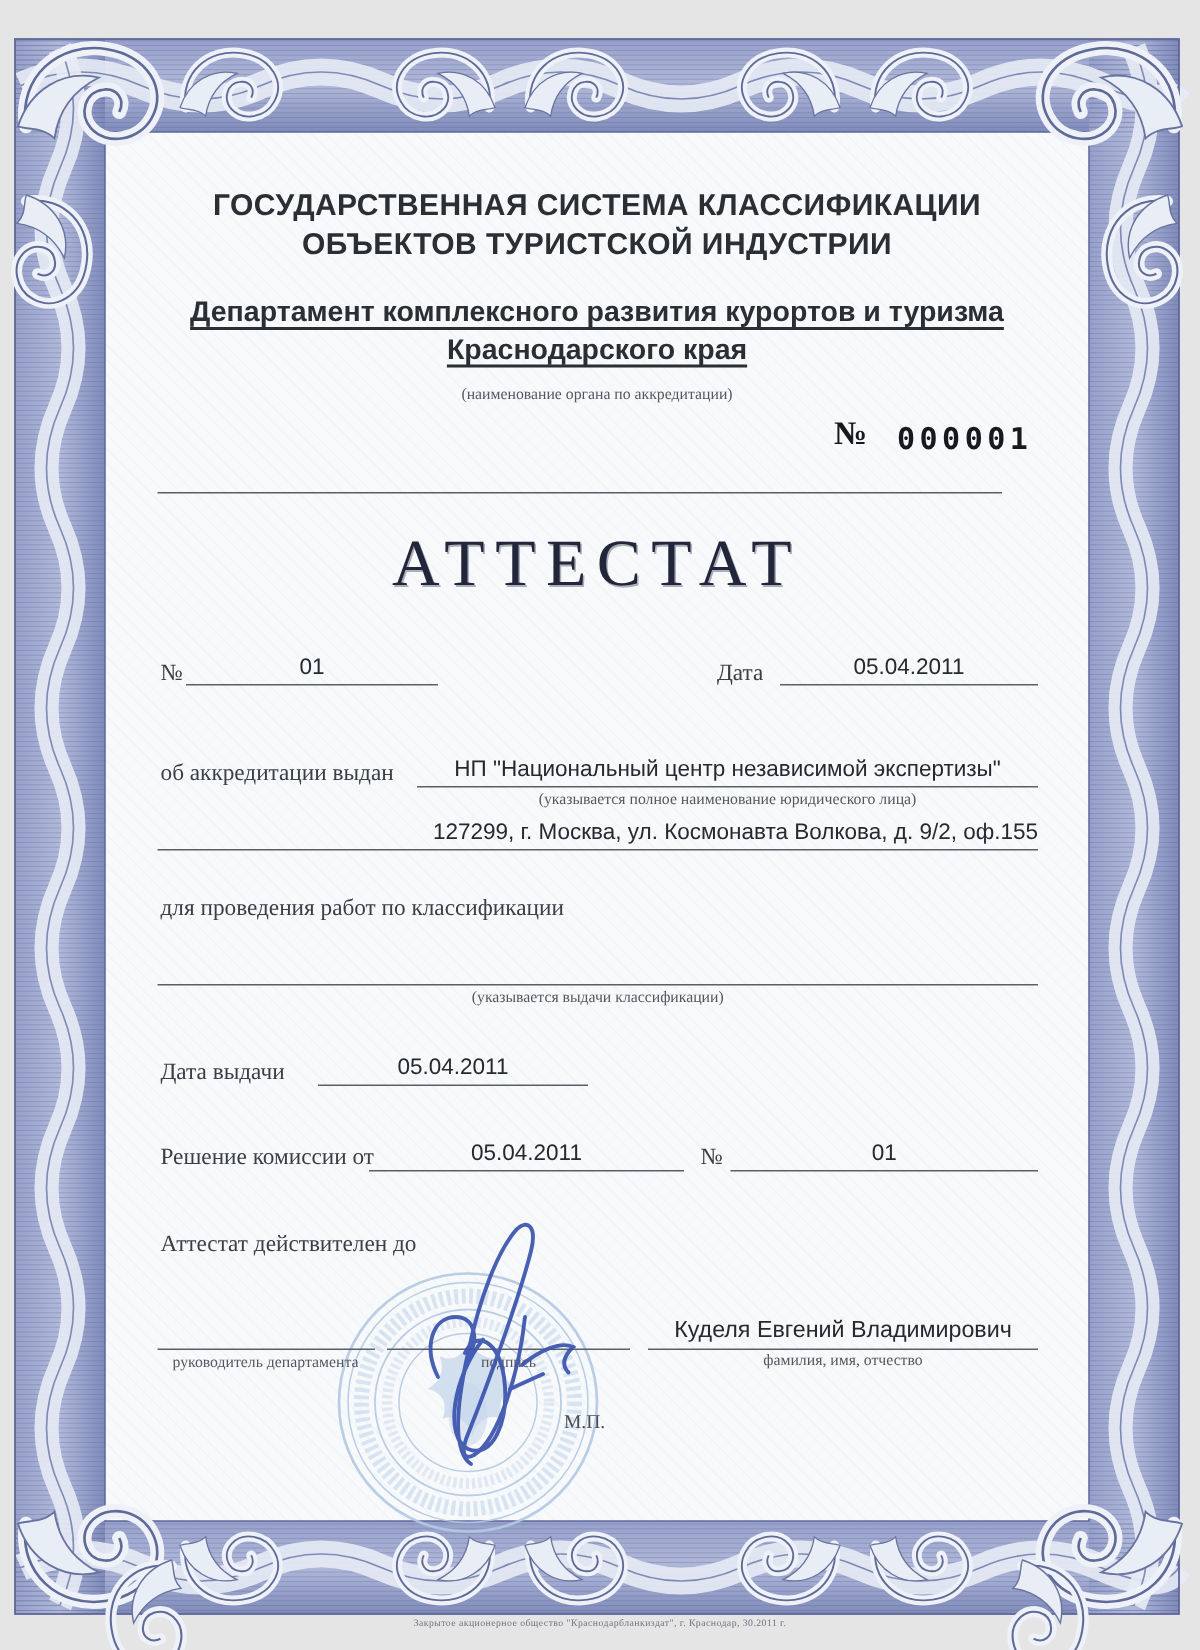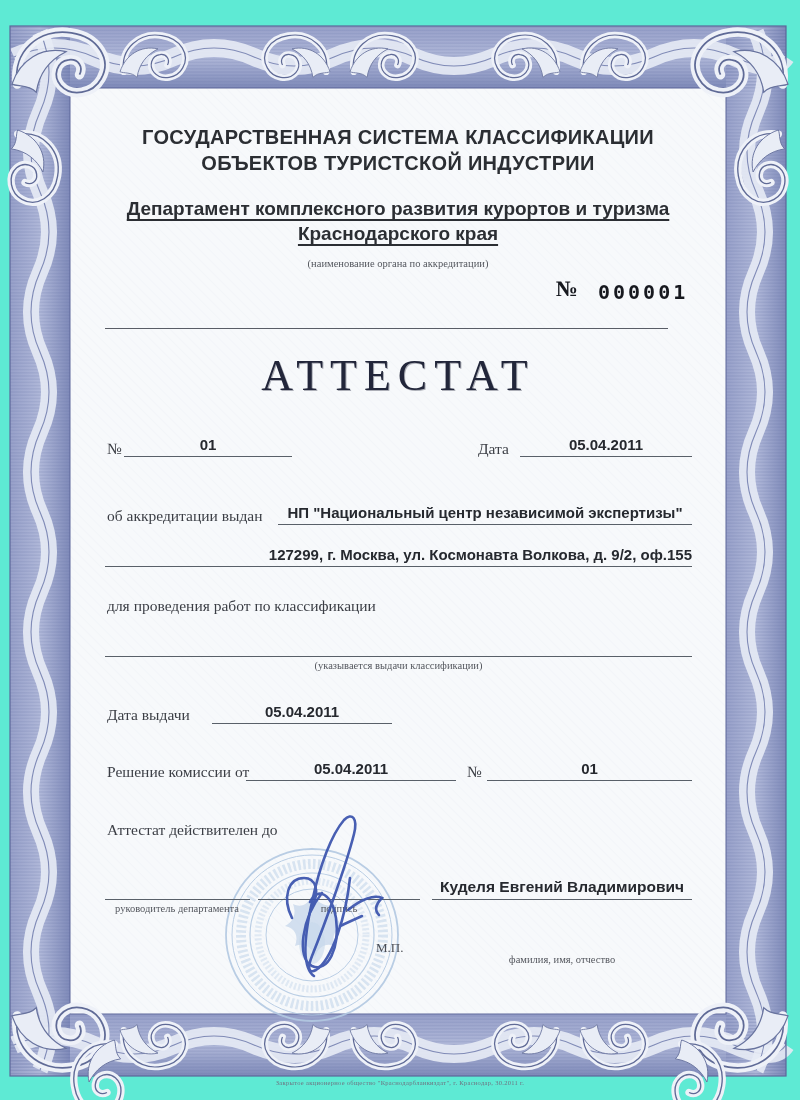--- a/index.html
+++ b/index.html
@@ -1,35 +1,35 @@
 <!DOCTYPE html>
 <html lang="ru"><head>
 <meta charset="utf-8">
 <style>
   html,body{margin:0;padding:0;background:#fdfdfb;}
-  .doc{position:relative;width:800px;height:1100px;background:#5eead4;overflow:hidden;
+  .doc{position:relative;width:800px;height:1100px;background:#e5e5e5;overflow:hidden;
        font-family:"Liberation Serif", serif;color:#33363d;}
   .layer{position:absolute;left:0;top:0;width:800px;height:1100px;}
   svg{display:block;}
   
   .wst{stroke:#eef1f8;stroke-width:7;fill:none;stroke-linecap:round;}
   .dth{stroke:#5f6a96;stroke-width:1.3;fill:none;}
   .wfill{fill:#e9edf6;stroke:#68739e;stroke-width:0.9;}
   
   .abs{position:absolute;}
   .hdr{left:70px;width:656px;text-align:center;font-family:"Liberation Sans",sans-serif;
        font-weight:700;font-size:20px;letter-spacing:.3px;color:#2b2e33;}
   .auth{left:70px;width:656px;text-align:center;font-family:"Liberation Sans",sans-serif;
         font-weight:700;font-size:19px;color:#2b2e33;text-decoration:underline;
         text-underline-offset:4px;text-decoration-thickness:2px;}
   .cap{font-size:10.5px;color:#54575e;text-align:center;}
   .lbl{font-size:15.5px;color:#3b3e45;}
   .field{position:absolute;height:30px;border-bottom:1.4px solid #596069;}
   .field .v{position:absolute;left:0;right:0;bottom:3px;text-align:center;
-            font-family:"Liberation Sans",sans-serif;font-weight:700;font-size:15px;color:#26292f;}
+            font-family:"Liberation Sans",sans-serif;font-weight:400;font-size:15px;color:#26292f;}
   .field .v.left{text-align:right;}
   .title{left:70px;width:656px;top:350px;text-align:center;font-weight:400;font-size:44px;
          letter-spacing:7px;color:#22263a;text-shadow:1px 1px 0 rgba(34,38,58,.35);}
   .formnum{font-family:"DejaVu Sans Mono",monospace;font-weight:600;font-size:20px;
            letter-spacing:3px;color:#17191f;}
   .footerprint{left:0;width:800px;top:1079px;text-align:center;font-size:6.5px;color:#6e7280;
                letter-spacing:.3px;}
 </style>
 </head>
 <body>
@@ -176,20 +176,21 @@
   </div>
   <div class="abs lbl" style="left:478px;top:440px">Дата</div>
   <div class="field" style="left:520px;top:426px;width:172px">
     <span class="v">05.04.2011</span>
   </div>
 
   <div class="abs lbl" style="left:107px;top:507px">об аккредитации выдан</div>
   <div class="field" style="left:278px;top:494px;width:414px">
     <span class="v">НП  "Национальный центр независимой экспертизы"</span>
   </div>
+  <div class="abs cap" style="left:278px;width:414px;top:528px">(указывается полное наименование юридического лица)</div>
 
   <div class="field" style="left:105px;top:536px;width:587px">
     <span class="v left">127299,  г. Москва,  ул. Космонавта Волкова, д. 9/2, оф.155</span>
   </div>
 
   <div class="abs lbl" style="left:107px;top:597px">для проведения работ по классификации</div>
   <div class="field" style="left:105px;top:626px;width:587px"></div>
   <div class="abs cap" style="left:105px;width:587px;top:660px">(указывается выдачи классификации)</div>
 
   <div class="abs lbl" style="left:107px;top:706px">Дата выдачи</div>
@@ -208,21 +209,21 @@
 
   <div class="abs lbl" style="left:107px;top:821px">Аттестат действителен до</div>
 
   <div class="field" style="left:105px;top:869px;width:145px"></div>
   <div class="abs cap" style="left:92px;width:170px;top:903px">руководитель департамента</div>
   <div class="field" style="left:258px;top:869px;width:162px"></div>
   <div class="abs cap" style="left:258px;width:162px;top:903px">подпись</div>
   <div class="field" style="left:432px;top:869px;width:260px">
     <span class="v" style="font-size:15.5px">Куделя Евгений Владимирович</span>
   </div>
-  <div class="abs cap" style="left:432px;width:260px;top:954px">фамилия, имя, отчество</div>
+  <div class="abs cap" style="left:432px;width:260px;top:902px">фамилия, имя, отчество</div>
 
   <div class="abs" style="left:376px;top:940px;font-size:13px;color:#4a4d55">М.П.</div>
 
   <svg class="abs" style="left:252px;top:798px;width:170px;height:200px" viewBox="0 0 170 200" aria-hidden="true">
     <g fill="none" stroke="#3a53ad" stroke-width="2.6" stroke-linecap="round" opacity="0.92">
       <path d="M62 178 C50 170 52 140 60 104 C68 66 80 36 92 22 C100 14 106 20 102 36 C94 68 72 128 60 158 C55 170 57 176 64 172 C80 162 94 118 98 80"></path>
       <path d="M70 95 C50 120 44 160 60 168 C76 175 88 150 84 120 C80 96 66 88 58 104"></path>
       <path d="M40 120 C30 100 36 80 52 80 C64 80 68 94 60 108"></path>
       <path d="M96 112 C108 102 122 96 130 100 C124 106 122 112 127 117"></path>
       <path d="M88 128 L110 118"></path>

